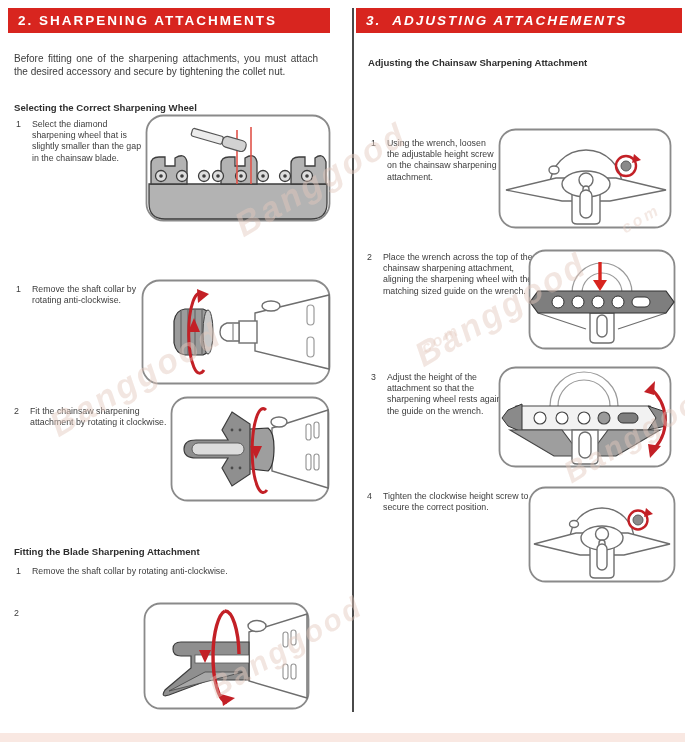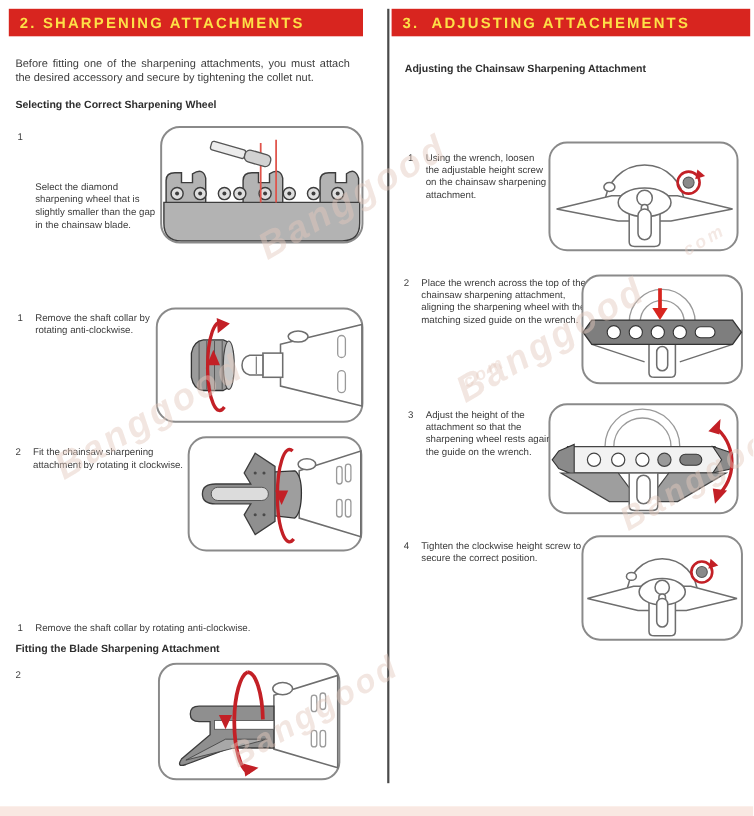--- a/index.html
+++ b/index.html
@@ -1,39 +1,39 @@
 <!DOCTYPE html>
 <html><head>
 <meta charset="utf-8">
 <style>
   html,body{margin:0;padding:0;background:#ffffff;}
   #page{
     position:relative;width:685px;height:742px;background:#ffffff;overflow:hidden;
     font-family:"Liberation Sans","DejaVu Sans",sans-serif;color:#3c3c3c;
   }
   .hdr{
-    position:absolute;box-sizing:border-box;background:#d8251f;color:#fde047;
+    position:absolute;box-sizing:border-box;background:#d8251f;color:#ffffff;
     font-weight:bold;font-size:13.5px;letter-spacing:2px;padding:5px 10px 6px 10px;
     white-space:pre;height:25px;
   }
   #hdr-l{left:8px;top:8px;width:322px;}
-  #hdr-r{left:356px;top:8px;width:326px;}
+  #hdr-r{left:356px;top:8px;width:326px;font-style:italic;}
   #divider{position:absolute;left:352px;top:8px;width:2px;height:704px;background:#4a4a4a;}
   .p{position:absolute;font-size:10px;line-height:1.26;text-align:justify;}
   #intro-l{left:14px;top:53px;width:304px;}
   #intro-r{left:368px;top:75px;width:294px;}
   .h2{position:absolute;font-size:9.6px;font-weight:bold;color:#2e2e2e;white-space:nowrap;}
-  #h-select{left:14px;top:90px;}
+  #h-select{left:14px;top:102px;}
   #h-fitchain{left:14px;top:258px;}
-  #h-fitblade{left:14px;top:546px;margin-top:39px;}
+  #h-fitblade{left:14px;top:546px;}
   #h-adjust{left:368px;top:57px;text-align:right;}
   .step{position:absolute;display:flex;gap:9px;font-size:8.8px;line-height:1.27;}
   .num{flex:none;width:7px;}
   .stext{display:block;}
-  #row-sel{left:16px;top:119px;}   #row-sel .stext{width:114px;margin-top:46px;}
+  #row-sel{left:16px;top:119px;}   #row-sel .stext{width:114px;}
   #row-fc1{left:16px;top:284px;}   #row-fc1 .stext{width:112px;}
   #row-fc2{left:14px;top:406px;}   #row-fc2 .stext{width:146px;}
   #row-fb1{left:16px;top:566px;}   #row-fb1 .stext{width:282px;}
   #row-fb2{left:14px;top:608px;}   #row-fb2 .stext{width:112px;}
   #row-r1{left:371px;top:138px;}   #row-r1 .stext{width:112px;}
   #row-r2{left:367px;top:252px;}   #row-r2 .stext{width:150px;}
   #row-r3{left:371px;top:372px;}   #row-r3 .stext{width:122px;}
   #row-r4{left:367px;top:491px;}   #row-r4 .stext{width:152px;}
   .illus{position:absolute;}
   #il1{left:145px;top:114px;}

